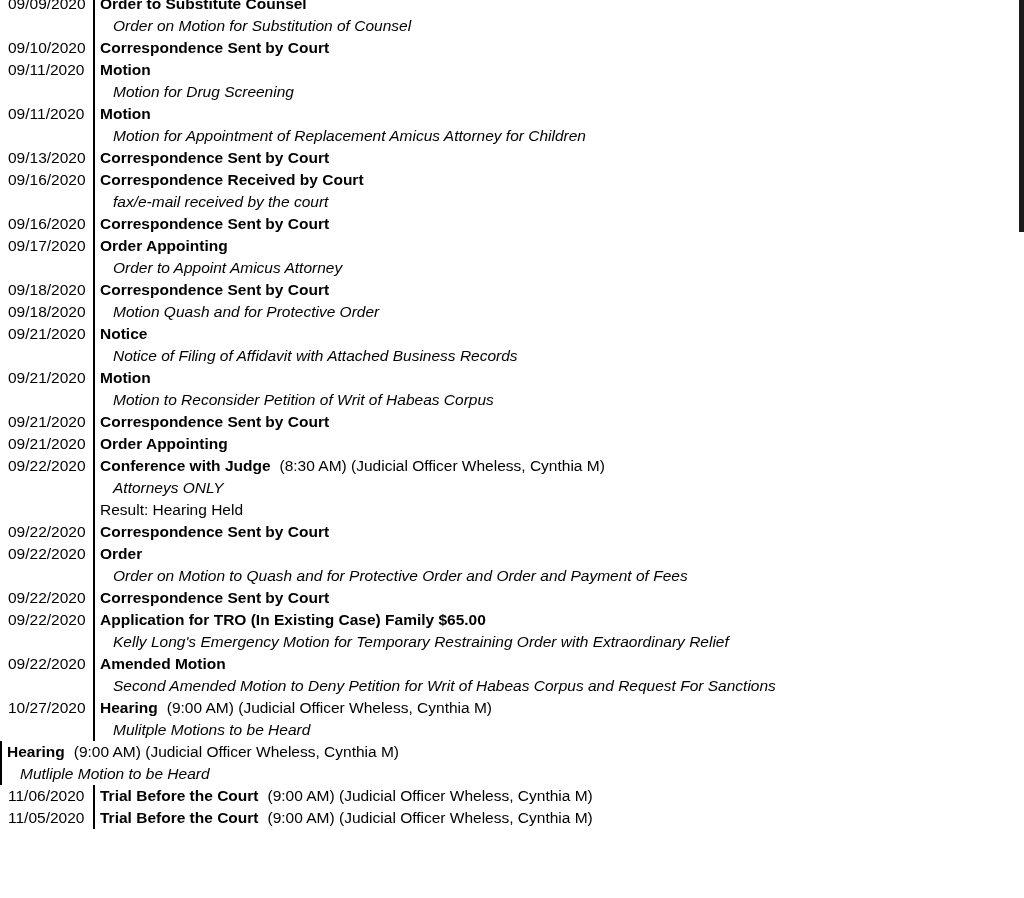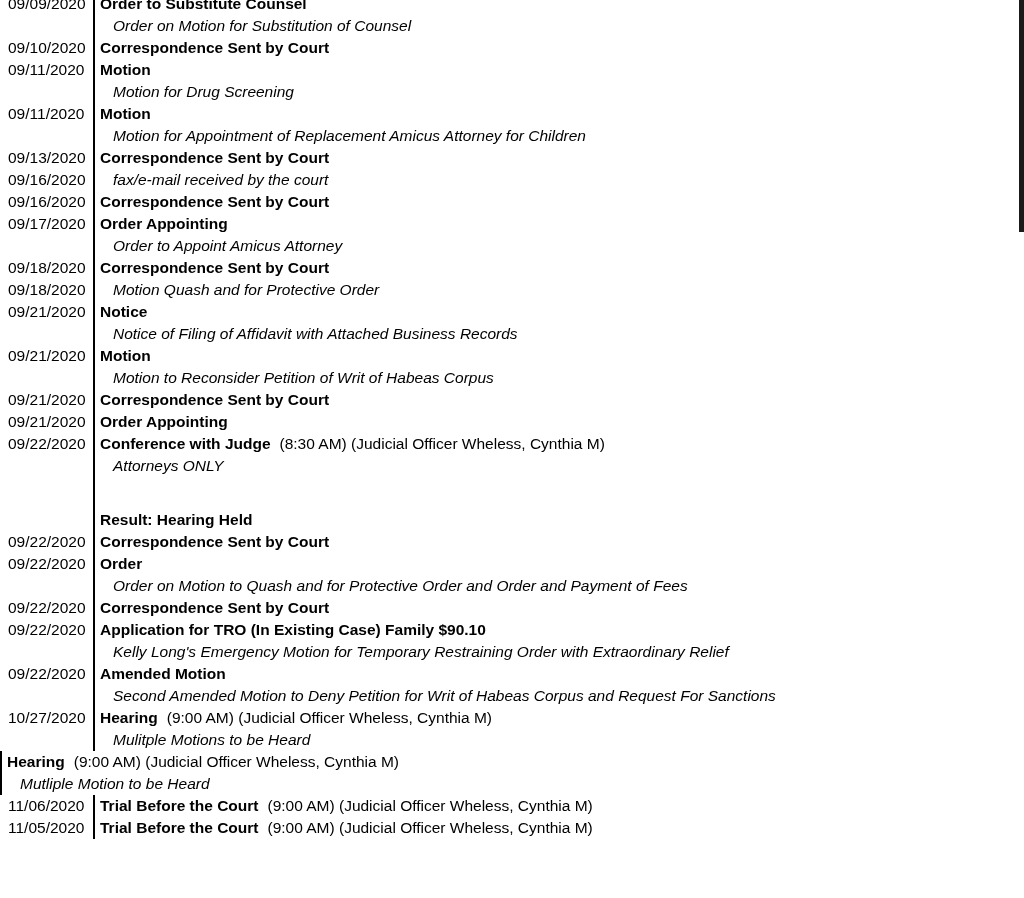--- a/index.html
+++ b/index.html
@@ -44,22 +44,21 @@
     padding-left: 9px;
     font-weight: normal;
     text-align: center;
   }
   .comment {
     font-style: italic;
     margin-left: 13px;
   }
   .result {
     font-style: normal;
-    font-weight: bold;
-    margin-top: 32px;
+    font-weight: normal;
   }
   .scrollbar-thumb {
     position: absolute;
     top: 0;
     right: 0;
     width: 5px;
     height: 232px;
     background: #1a1a1a;
   }
 </style>
@@ -96,20 +95,21 @@
     </div>
     <div class="row">
       <div class="date">09/13/2020</div>
       <div class="body">
         <div class="title-line"><span class="title">Correspondence Sent by Court</span></div>
       </div>
     </div>
     <div class="row">
       <div class="date">09/16/2020</div>
       <div class="body">
+        <div class="title-line"><span class="title">Correspondence Received by Court</span></div>
         <div class="comment">fax/e-mail received by the court</div>
       </div>
     </div>
     <div class="row">
       <div class="date">09/16/2020</div>
       <div class="body">
         <div class="title-line"><span class="title">Correspondence Sent by Court</span></div>
       </div>
     </div>
     <div class="row">
@@ -180,21 +180,21 @@
     </div>
     <div class="row">
       <div class="date">09/22/2020</div>
       <div class="body">
         <div class="title-line"><span class="title">Correspondence Sent by Court</span></div>
       </div>
     </div>
     <div class="row">
       <div class="date">09/22/2020</div>
       <div class="body">
-        <div class="title-line"><span class="title">Application for TRO (In Existing Case) Family $90.10</span></div>
+        <div class="title-line"><span class="title">Application for TRO (In Existing Case) Family $65.00</span></div>
         <div class="comment">Kelly Long's Emergency Motion for Temporary Restraining Order with Extraordinary Relief</div>
       </div>
     </div>
     <div class="row">
       <div class="date">09/22/2020</div>
       <div class="body">
         <div class="title-line"><span class="title">Amended Motion</span></div>
         <div class="comment">Second Amended Motion to Deny Petition for Writ of Habeas Corpus and Request For Sanctions</div>
       </div>
     </div>

